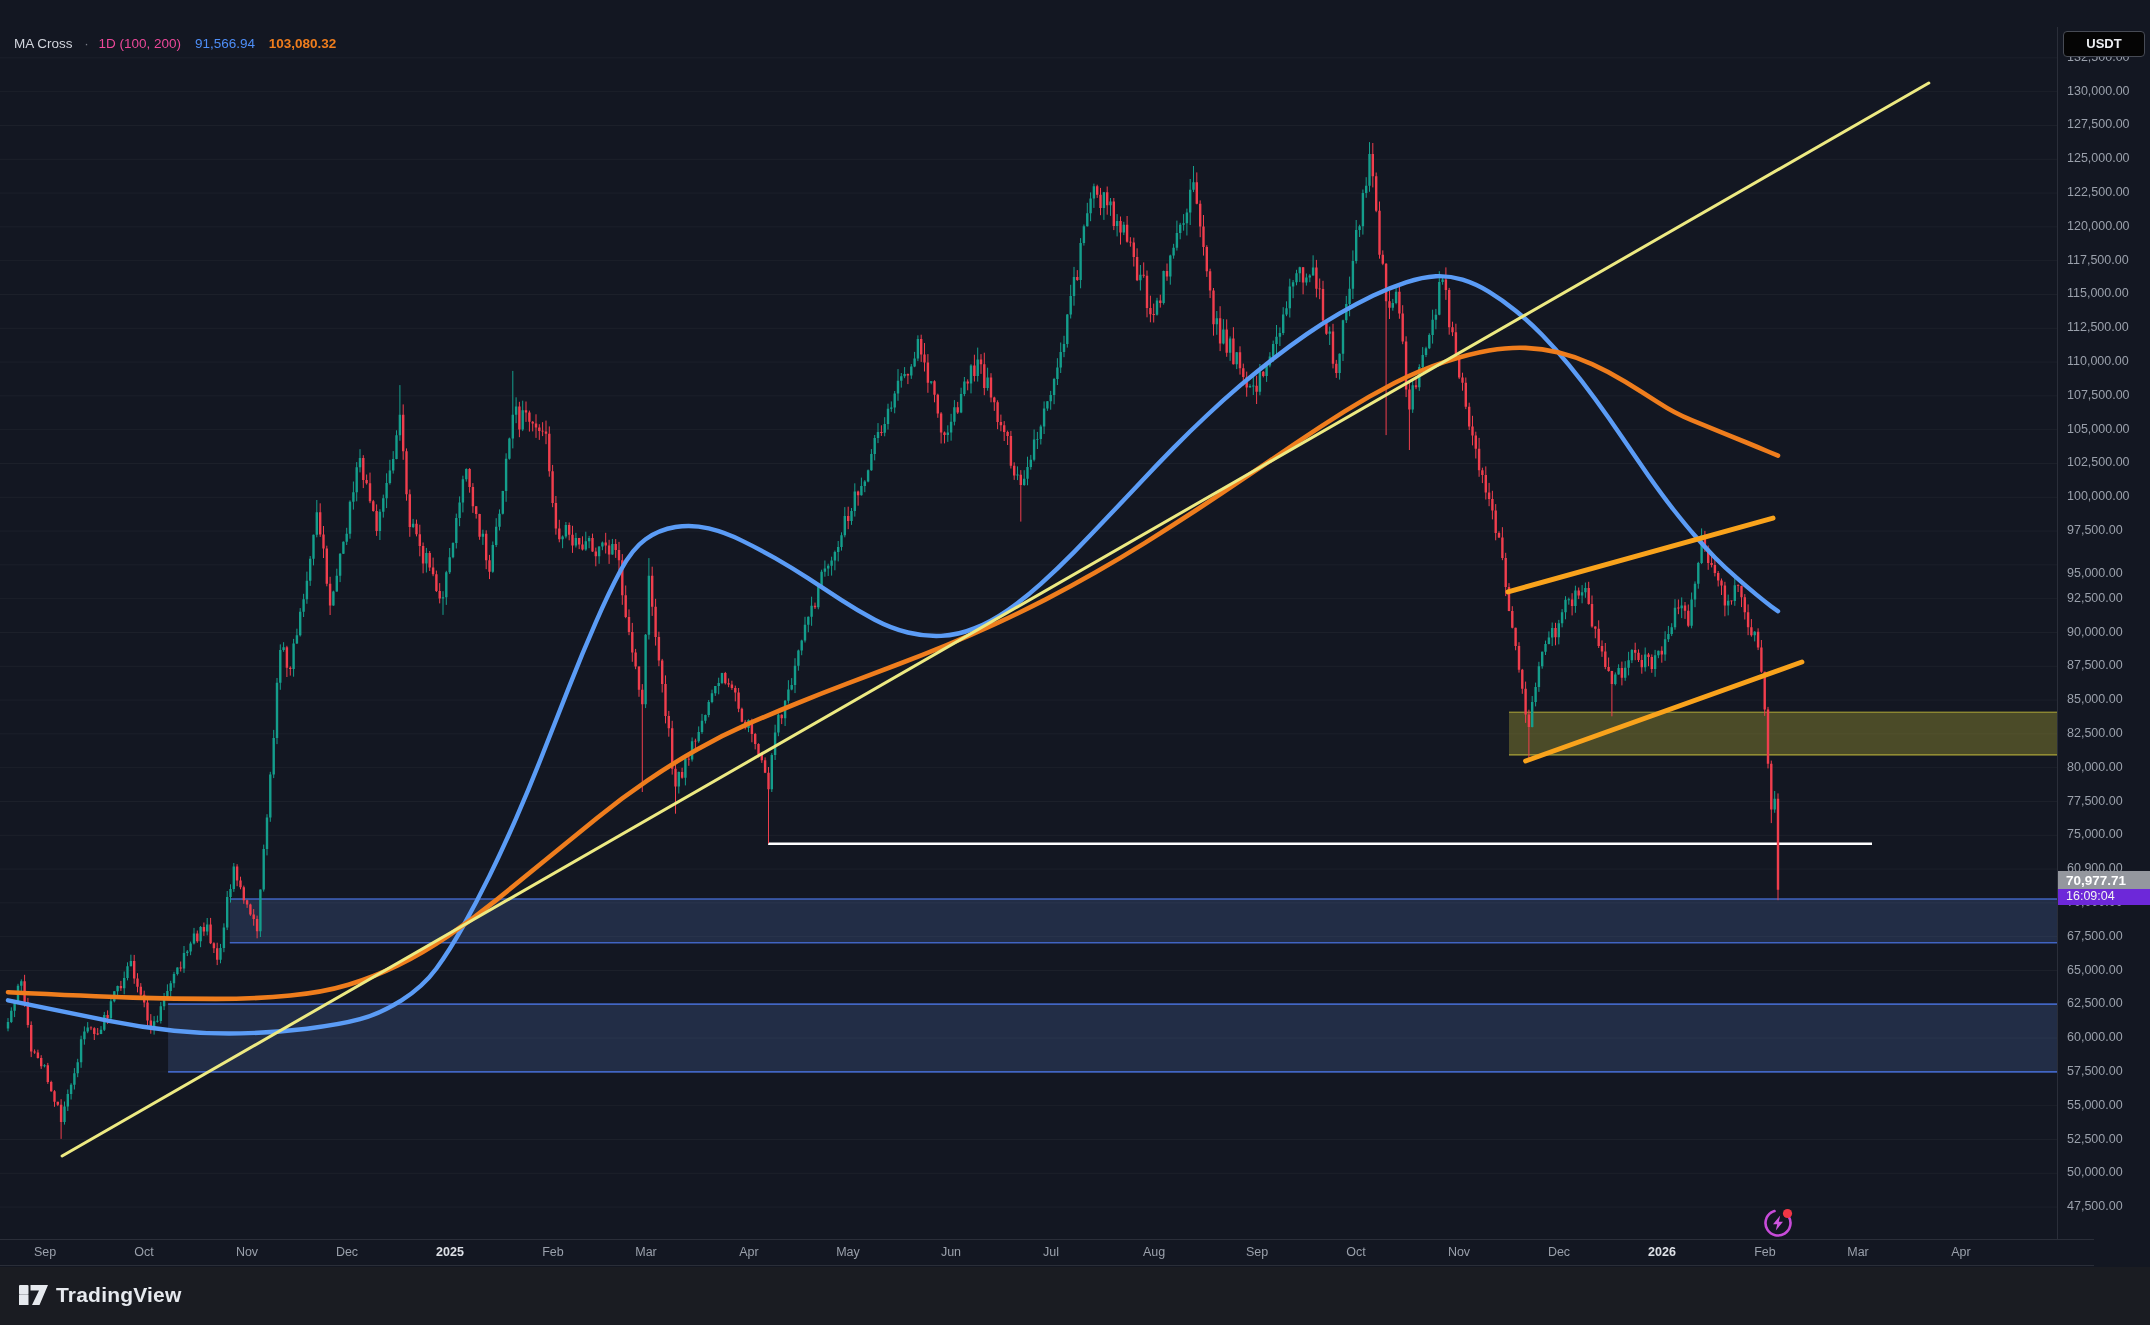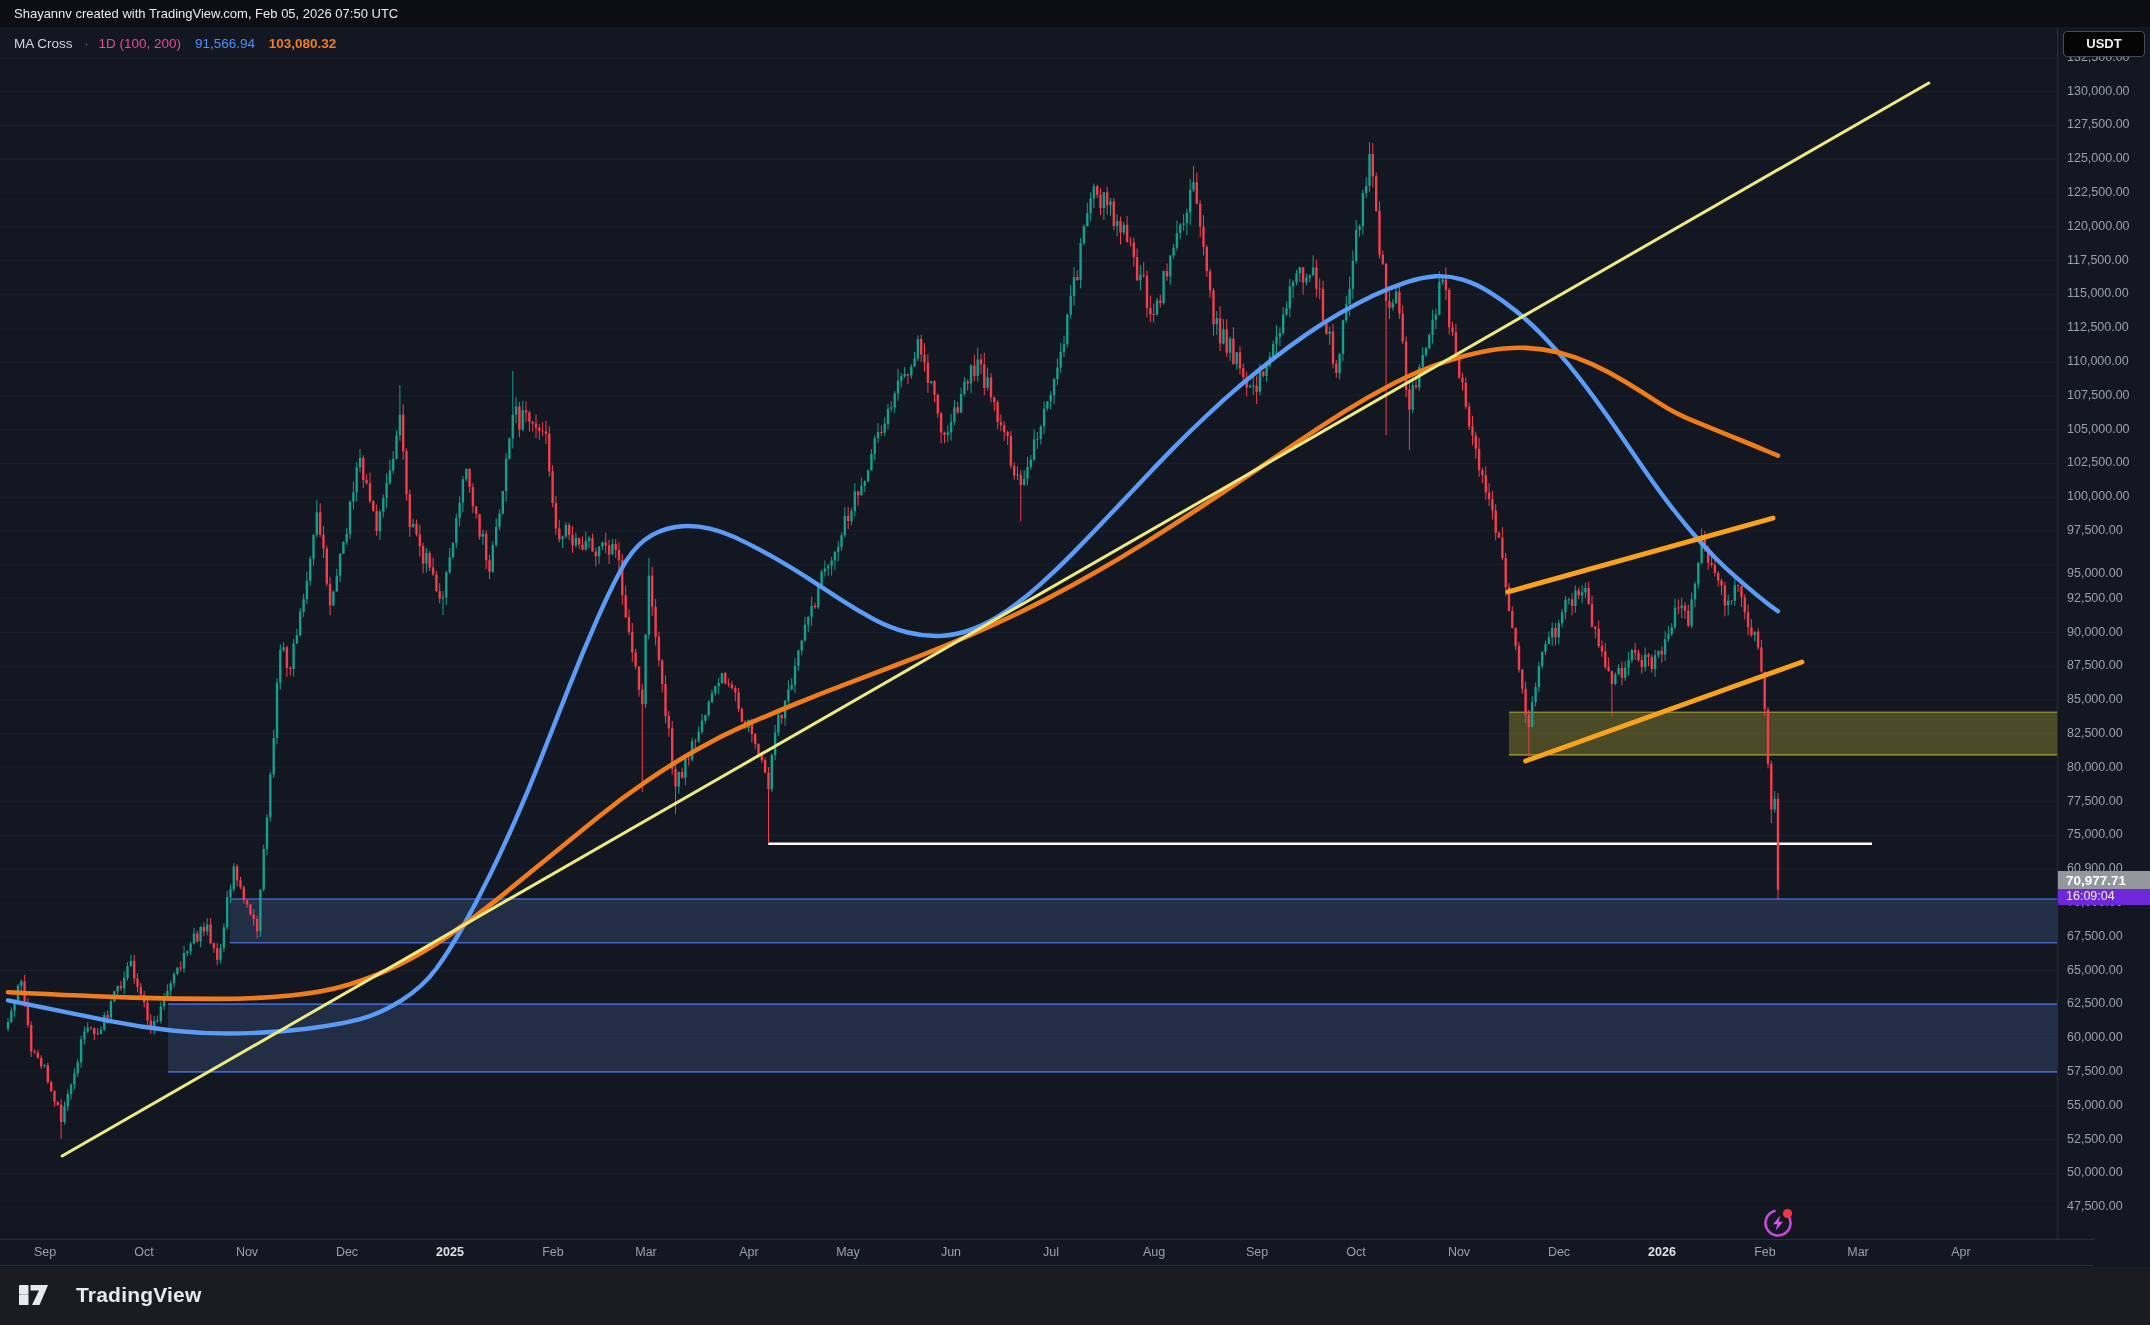--- a/index.html
+++ b/index.html
@@ -23,33 +23,30 @@
   #price-tag{position:absolute;left:0px;width:93px;z-index:26;}
   #price-tag .row1{background:#94979e;color:#ffffff;font-size:13.5px;font-weight:bold;padding:2px 0 1px 8px;}
   #price-tag .row2{background:#6d28d9;color:#f2f2f2;font-size:12.5px;padding:0 0 2px 8px;}
   
   #time-axis{position:absolute;left:0;top:1239px;width:2094px;height:27px;background:#131722;
     border-top:1px solid #2a2e39;border-bottom:1px solid #2a2e39;z-index:20;box-sizing:border-box;}
   .mtick{position:absolute;top:5px;transform:translateX(-50%);color:#9aa0ab;font-size:12.5px;}
   .mtick.year{color:#dde0e6;font-weight:bold;}
   
   #footer{position:absolute;left:0;top:1267px;width:2150px;height:58px;background:#1a1c22;z-index:15;}
-  #tv-logo{position:absolute;left:19px;top:14px;display:flex;align-items:center;gap:23px;color:#e6e9ee;}
+  #tv-logo{position:absolute;left:19px;top:14px;display:flex;align-items:center;gap:3px;color:#e6e9ee;}
   #tv-logo .txt{font-size:21px;font-weight:bold;letter-spacing:.2px;}
   
   #event-marker{position:absolute;z-index:18;}
 </style>
 </head>
 <body>
 
 <div id="stage">
 
-  <div id="titlebar">
-    <span>Shayannv created with TradingView.com, Feb 05, 2026 07:50 UTC</span>
-  </div>
 
   <svg id="plot" width="2057" height="1239" viewBox="0 0 2057 1239">
       <line x1="0" x2="2057" y1="57.9" y2="57.9" stroke="rgba(255,255,255,0.04)" stroke-width="1"></line>
       <line x1="0" x2="2057" y1="91.7" y2="91.7" stroke="rgba(255,255,255,0.04)" stroke-width="1"></line>
       <line x1="0" x2="2057" y1="125.5" y2="125.5" stroke="rgba(255,255,255,0.04)" stroke-width="1"></line>
       <line x1="0" x2="2057" y1="159.3" y2="159.3" stroke="rgba(255,255,255,0.04)" stroke-width="1"></line>
       <line x1="0" x2="2057" y1="193.1" y2="193.1" stroke="rgba(255,255,255,0.04)" stroke-width="1"></line>
       <line x1="0" x2="2057" y1="226.9" y2="226.9" stroke="rgba(255,255,255,0.04)" stroke-width="1"></line>
       <line x1="0" x2="2057" y1="260.7" y2="260.7" stroke="rgba(255,255,255,0.04)" stroke-width="1"></line>
       <line x1="0" x2="2057" y1="294.5" y2="294.5" stroke="rgba(255,255,255,0.04)" stroke-width="1"></line>

